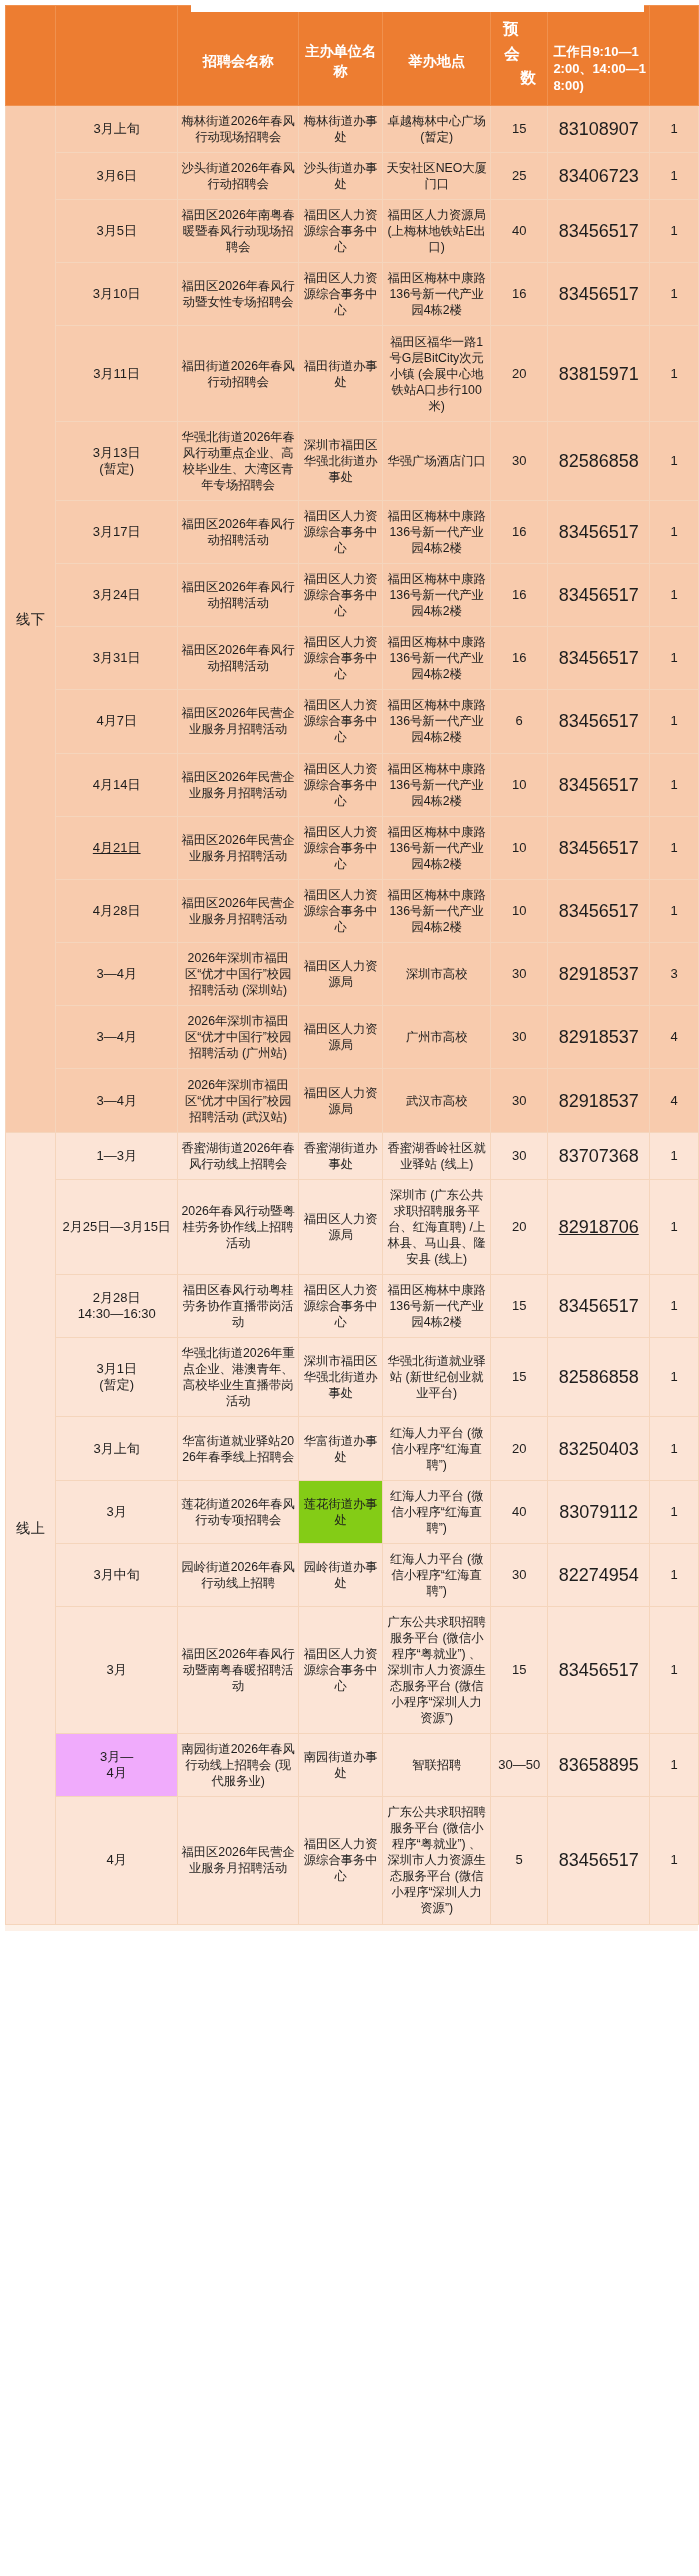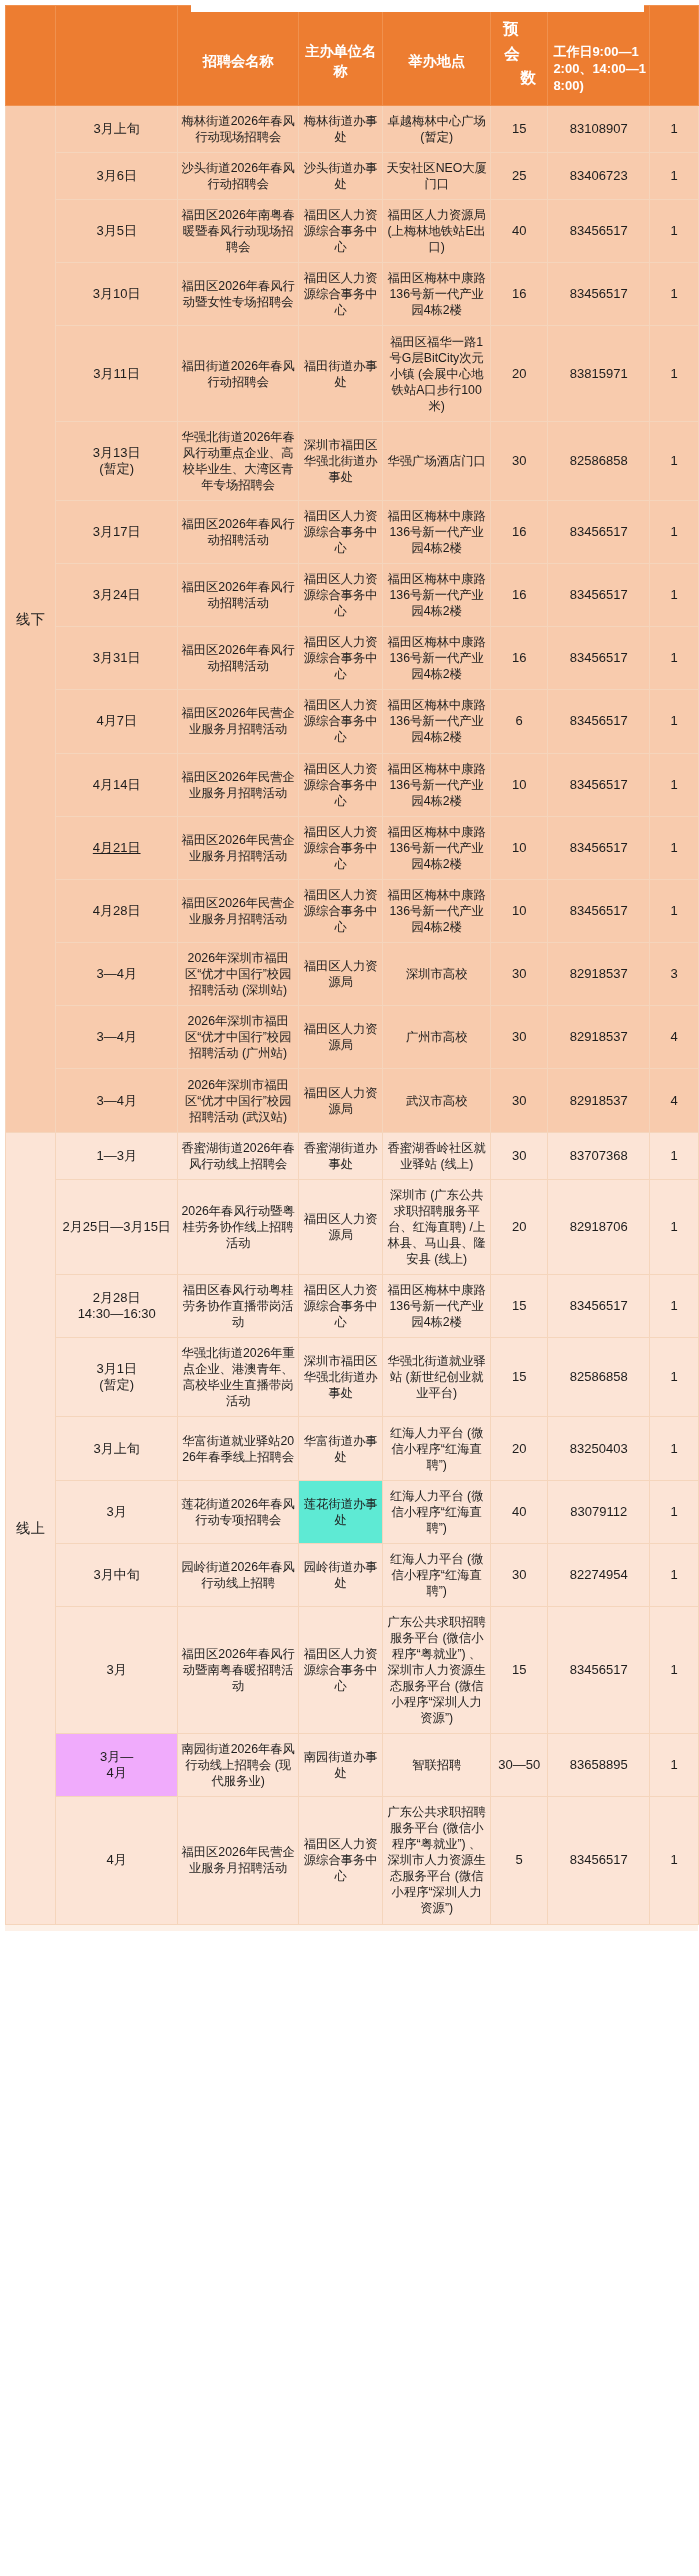--- a/index.html
+++ b/index.html
@@ -30,21 +30,21 @@
   .ch0{transform:translateX(-8.4px);}
   .ch1{transform:translateX(-7.1px);}
   .ch2{transform:translateX(9px);}
   tbody td{
     border:1.3px solid #F5D5BC; color:#1d1d1d; text-align:center;
     vertical-align:middle; padding:7.1px 3.2px; font-size:12.3px; line-height:16px;
     white-space:pre-line; word-break:break-all;
   }
   tbody td.cat{font-size:14.2px; letter-spacing:0.6px;}
   tbody td.col-date{font-size:13px;}
-  tbody td.col-phone{font-size:13px;}
+  tbody td.col-phone{font-size:18px;}
   tbody td.col-count, tbody td.col-extra{font-size:13px;}
   .notch{position:absolute; left:186px; top:-5.2px; width:453px; height:11.7px; background:#ffffff;}
   .bottom-strip{width:693px; height:6.5px;}
 </style>
 </head>
 <body>
 
 <div class="table-wrap">
   <div class="notch"></div>
   <table>
@@ -63,21 +63,21 @@
         <th style="background: rgb(237, 125, 49);"></th>
         <th style="background: rgb(237, 125, 49);"></th>
         <th class="head-main" style="background: rgb(237, 125, 49);">招聘会名称</th>
         <th class="head-main" style="background: rgb(237, 125, 49);">主办单位名称</th>
         <th class="head-main" style="background: rgb(237, 125, 49);">举办地点</th>
         <th class="count-head" style="background: rgb(237, 125, 49);">
           <span class="ch ch0">预</span>
           <span class="ch ch1">会</span>
           <span class="ch ch2">数</span>
         </th>
-        <th class="phone-head" style="background: rgb(237, 125, 49);">工作日9:00—12:00、14:00—18:00)</th>
+        <th class="phone-head" style="background: rgb(237, 125, 49);">工作日9:10—12:00、14:00—18:00)</th>
         <th style="background: rgb(237, 125, 49);"></th>
       </tr>
     </thead>
     <tbody>
         <tr>
           <td rowspan="16" class="cat" style="background: rgb(248, 203, 173);">线下</td>
           <td class="col-date" style="background: rgb(248, 203, 173);">3月上旬</td>
           <td class="col-name" style="background: rgb(248, 203, 173);">梅林街道2026年春风行动现场招聘会</td>
           <td class="col-organizer" style="background: rgb(248, 203, 173);">梅林街道办事处</td>
           <td class="col-venue" style="background: rgb(248, 203, 173);">卓越梅林中心广场 (暂定)</td>
@@ -230,21 +230,21 @@
           <td class="col-count" style="background: rgb(252, 228, 214);">30</td>
           <td class="col-phone" style="background: rgb(252, 228, 214);">83707368</td>
           <td class="col-extra" style="background: rgb(252, 228, 214);">1</td>
         </tr>
         <tr>
           <td class="col-date" style="background: rgb(252, 228, 214);">2月25日—3月15日</td>
           <td class="col-name" style="background: rgb(252, 228, 214);">2026年春风行动暨粤桂劳务协作线上招聘活动</td>
           <td class="col-organizer" style="background: rgb(252, 228, 214);">福田区人力资源局</td>
           <td class="col-venue" style="background: rgb(252, 228, 214);">深圳市 (广东公共求职招聘服务平台、红海直聘) /上林县、马山县、隆安县 (线上)</td>
           <td class="col-count" style="background: rgb(252, 228, 214);">20</td>
-          <td class="col-phone" style="background: rgb(252, 228, 214);">82918706</td>
+          <td class="col-phone" style="background: rgb(252, 228, 214); text-decoration: underline;">82918706</td>
           <td class="col-extra" style="background: rgb(252, 228, 214);">1</td>
         </tr>
         <tr>
           <td class="col-date" style="background: rgb(252, 228, 214);">2月28日
 14:30—16:30</td>
           <td class="col-name" style="background: rgb(252, 228, 214);">福田区春风行动粤桂劳务协作直播带岗活动</td>
           <td class="col-organizer" style="background: rgb(252, 228, 214);">福田区人力资源综合事务中心</td>
           <td class="col-venue" style="background: rgb(252, 228, 214);">福田区梅林中康路136号新一代产业园4栋2楼</td>
           <td class="col-count" style="background: rgb(252, 228, 214);">15</td>
           <td class="col-phone" style="background: rgb(252, 228, 214);">83456517</td>
@@ -265,21 +265,21 @@
           <td class="col-name" style="background: rgb(252, 228, 214);">华富街道就业驿站2026年春季线上招聘会</td>
           <td class="col-organizer" style="background: rgb(252, 228, 214);">华富街道办事处</td>
           <td class="col-venue" style="background: rgb(252, 228, 214);">红海人力平台 (微信小程序“红海直聘”)</td>
           <td class="col-count" style="background: rgb(252, 228, 214);">20</td>
           <td class="col-phone" style="background: rgb(252, 228, 214);">83250403</td>
           <td class="col-extra" style="background: rgb(252, 228, 214);">1</td>
         </tr>
         <tr>
           <td class="col-date" style="background: rgb(252, 228, 214);">3月</td>
           <td class="col-name" style="background: rgb(252, 228, 214);">莲花街道2026年春风行动专项招聘会</td>
-          <td class="col-organizer" style="background: #5eead4;">莲花街道办事处</td>
+          <td class="col-organizer" style="background: #84cc16;">莲花街道办事处</td>
           <td class="col-venue" style="background: rgb(252, 228, 214);">红海人力平台 (微信小程序“红海直聘”)</td>
           <td class="col-count" style="background: rgb(252, 228, 214);">40</td>
           <td class="col-phone" style="background: rgb(252, 228, 214);">83079112</td>
           <td class="col-extra" style="background: rgb(252, 228, 214);">1</td>
         </tr>
         <tr>
           <td class="col-date" style="background: rgb(252, 228, 214);">3月中旬</td>
           <td class="col-name" style="background: rgb(252, 228, 214);">园岭街道2026年春风行动线上招聘</td>
           <td class="col-organizer" style="background: rgb(252, 228, 214);">园岭街道办事处</td>
           <td class="col-venue" style="background: rgb(252, 228, 214);">红海人力平台 (微信小程序“红海直聘”)</td>

